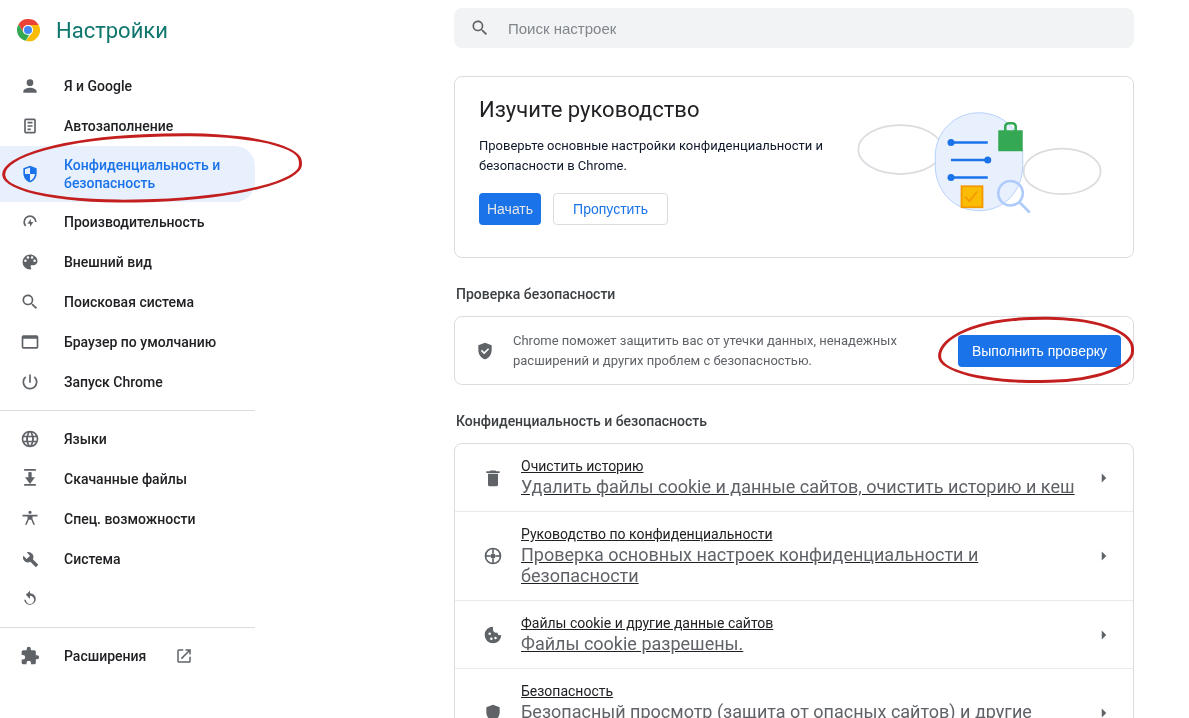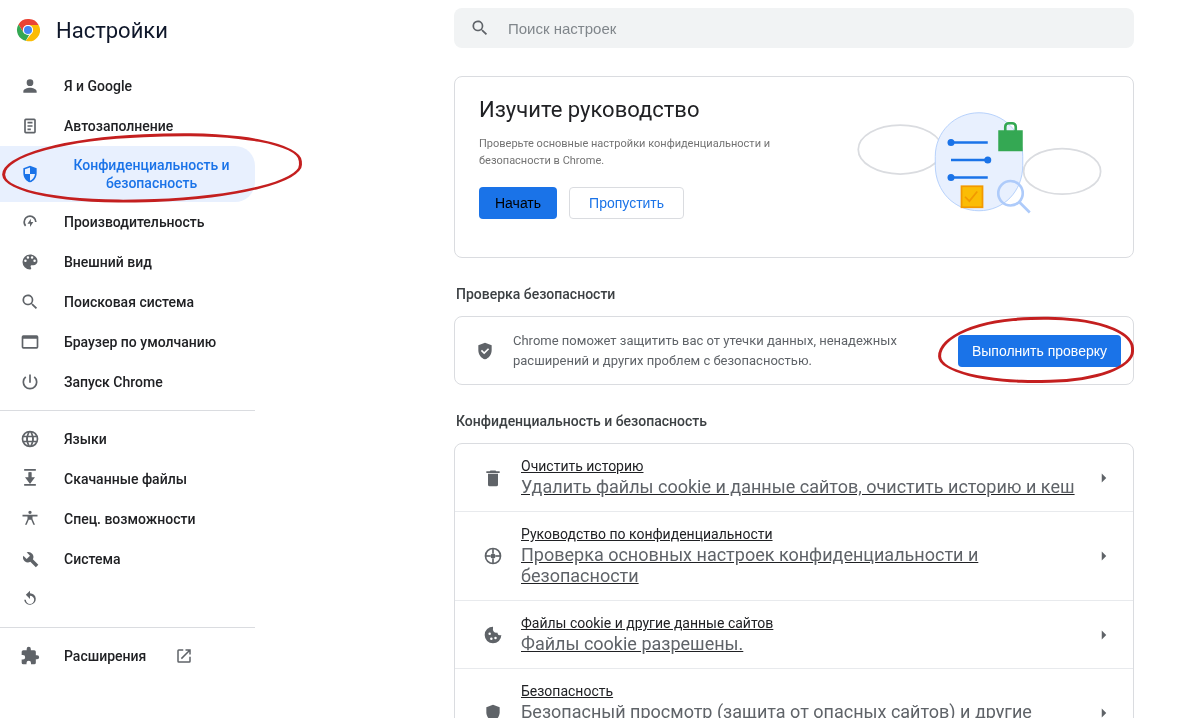--- a/index.html
+++ b/index.html
@@ -23,22 +23,22 @@
     overflow-y: auto;
   }
   .sidebar-header {
     display: flex;
     align-items: center;
     gap: 16px;
     padding: 6px 0 10px 16px;
     height: 56px;
   }
   .chrome-logo { width: 24px; height: 24px; }
-  .sidebar-title { font-size: 22px; font-weight: 400; color:#0f172a; }
-  .nav-group { padding-top: 6px; text-align: center; }
+  .sidebar-title { font-size: 22px; font-weight: 400; color:#0f766e; }
+  .nav-group { padding-top: 6px; }
   .nav-group.sep { border-top: 1px solid #dadce0; margin-top: 8px; padding-top: 8px; }
   .nav-item {
     display: flex;
     align-items: center;
     gap: 24px;
     padding: 10px 16px 10px 20px;
     border-radius: 0 20px 20px 0;
     cursor: pointer;
     color: #202124;
     min-height: 40px;
@@ -91,25 +91,25 @@
   }
   .guide-card {
     padding: 20px 24px 20px 24px;
     display:flex;
     gap: 16px;
     position: relative;
     overflow:hidden;
   }
   .guide-left { flex:1; }
   .guide-title { font-size: 22px; font-weight: 400; color:#202124; }
-  .guide-desc { margin-top: 14px; font-size: 11px; color:#737373; line-height:1.5; }
+  .guide-desc { margin-top: 14px; font-size: 13px; color:#0f172a; line-height:1.5; }
   .guide-actions { margin-top: 18px; display:flex; gap:12px; }
   .btn-primary {
-    background:#1a73e8; color:#000000; border:none; border-radius:4px;
-    padding: 8px 16px; font-size:14px; font-weight:500; cursor:pointer;
+    background:#1a73e8; color:#e5e5e5; border:none; border-radius:4px;
+    padding: 8px 8px; font-size:14px; font-weight:500; cursor:pointer;
   }
   .btn-secondary {
     background:#fff; color:#1a73e8; border:1px solid #dadce0; border-radius:4px;
     padding: 7px 19px; font-size:14px; font-weight:500; cursor:pointer;
   }
   .guide-illus { width: 260px; flex-shrink:0; position:relative;}
   .section-title {
     font-size: 14px; color:#3c4043; font-weight:500;
     margin: 28px 0 14px 2px;
   }

